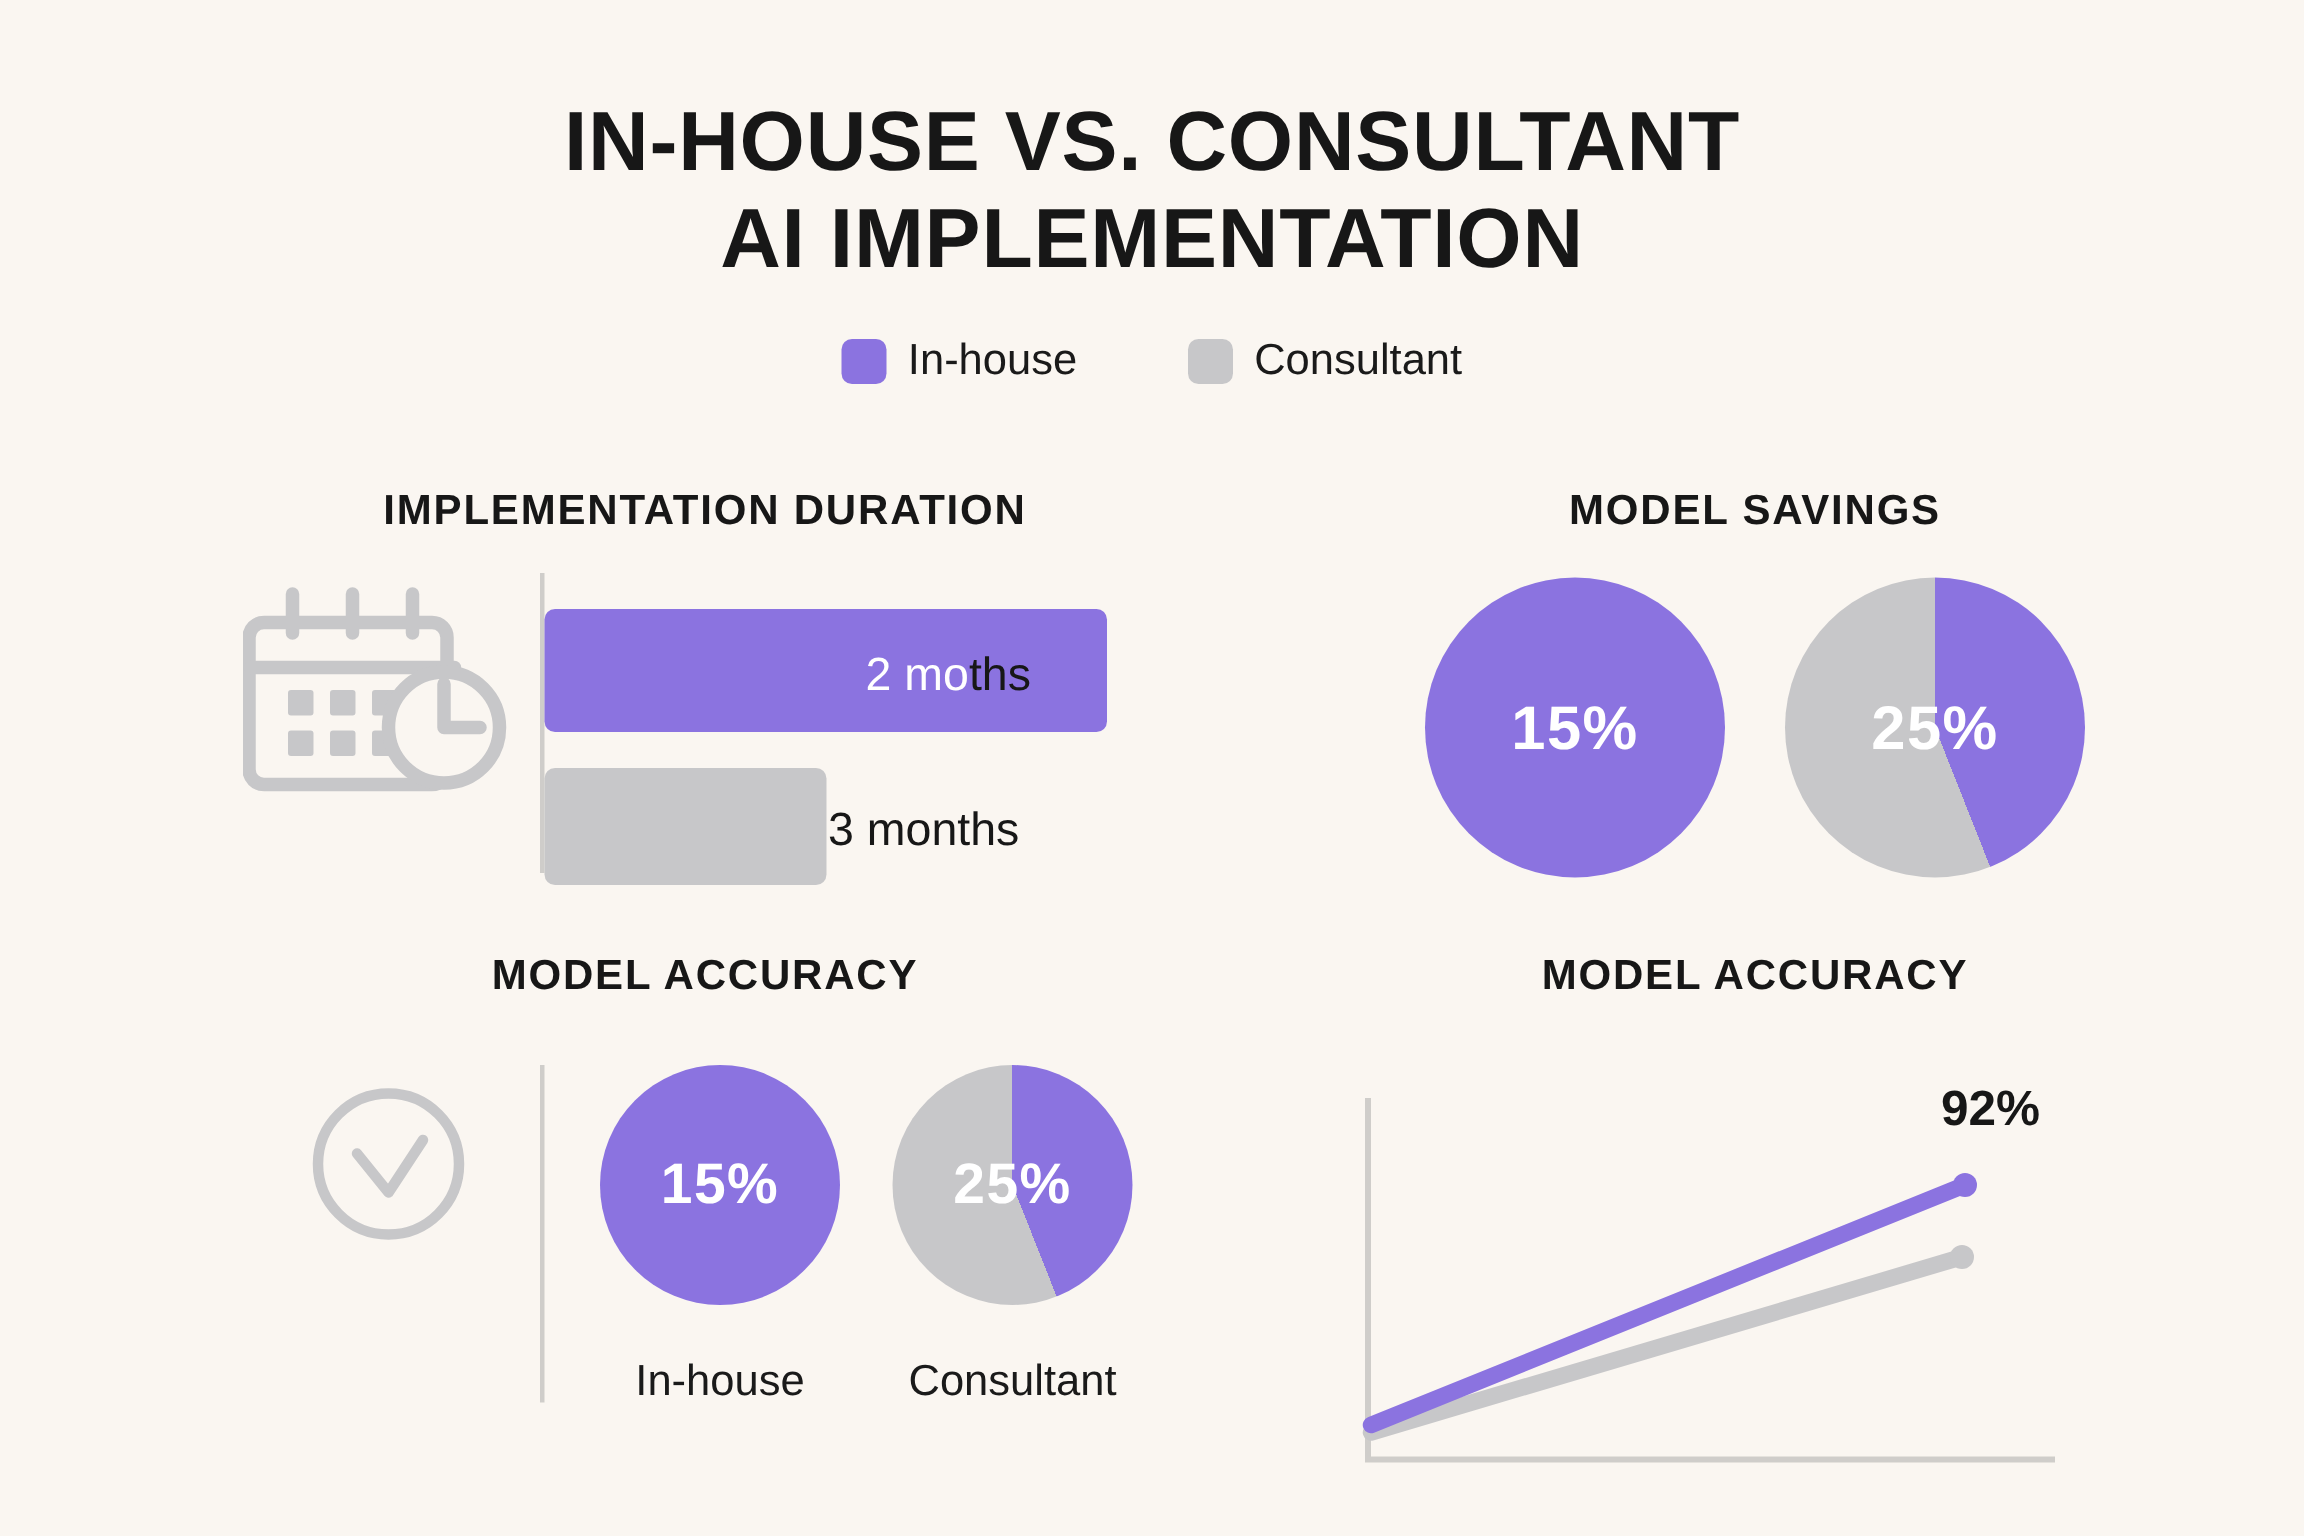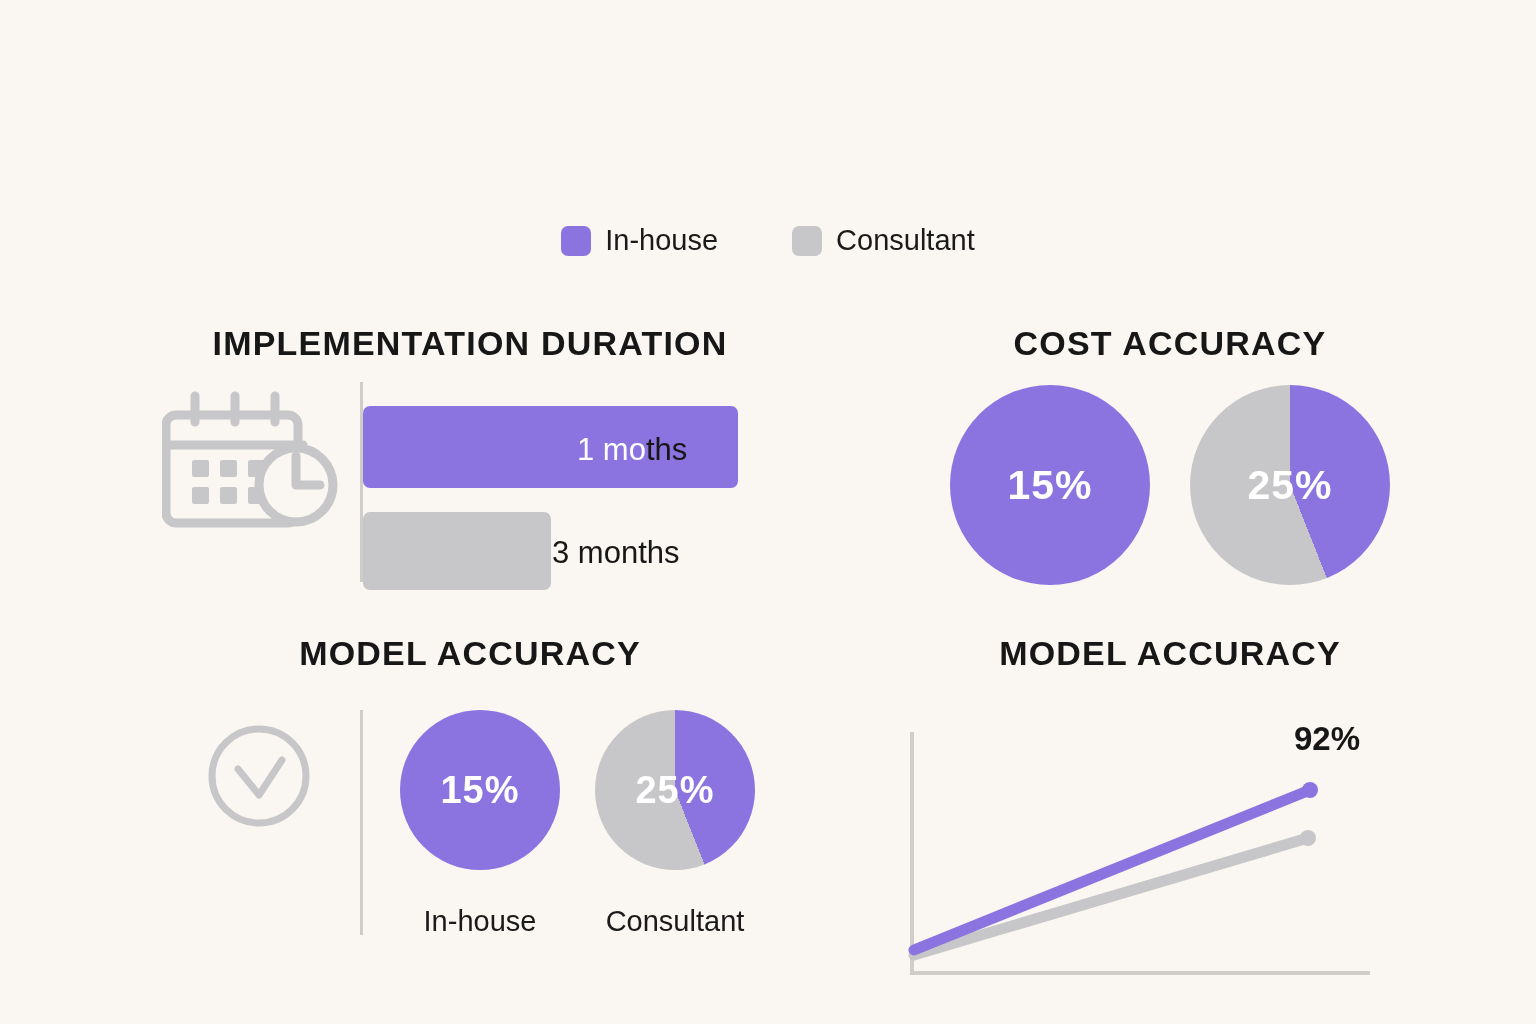--- a/index.html
+++ b/index.html
@@ -28,21 +28,21 @@
     position:absolute; left:0; right:0; top:224px;
     display:flex; justify-content:center; align-items:center; gap:74px;
   }
   .legend-item { display:flex; align-items:center; gap:14px; }
   .swatch { width:30px; height:30px; border-radius:7px; }
   .legend-label { font-size:29px; color:#1a1a1a; }
 
   
   .sec-title {
     position:absolute; text-align:center;
-    font-size:34px; font-weight:bold; letter-spacing:1.2px;
+    font-size:28px; font-weight:bold; letter-spacing:1.2px;
     color:#171717; white-space:nowrap;
   }
   #t-duration { left:150px; width:640px; top:324px; }
   #t-cost     { left:950px; width:440px; top:324px; }
   #t-acc-left { left:150px; width:640px; top:634px; }
   #t-acc-rt   { left:930px; width:480px; top:634px; }
 
   
   #bar-panel { position:absolute; left:150px; top:380px; width:660px; height:215px; }
   .axis-v {
@@ -92,34 +92,38 @@
   .line-val {
     position:absolute; right:30px; top:0px;
     font-size:33px; font-weight:bold; color:#171717;
   }
 </style>
 </head>
 <body style="background: rgb(250, 246, 241);">
 
 <div class="stage">
 
+  <h1 class="title">
+    <span>IN-HOUSE VS. CONSULTANT</span>
+    <span class="l2">AI IMPLEMENTATION</span>
+  </h1>
 
   <div class="legend">
     <div class="legend-item">
       <span class="swatch" id="sw0" style="background: rgb(139, 115, 224);"></span>
       <span class="legend-label">In-house</span>
     </div>
     <div class="legend-item">
       <span class="swatch" id="sw1" style="background: rgb(199, 199, 201);"></span>
       <span class="legend-label">Consultant</span>
     </div>
   </div>
 
   <div class="sec-title" id="t-duration">IMPLEMENTATION DURATION</div>
-  <div class="sec-title" id="t-cost">COST ACCURACY</div>
+  <div class="sec-title" id="t-cost">MODEL SAVINGS</div>
   <div class="sec-title" id="t-acc-left">MODEL ACCURACY</div>
   <div class="sec-title" id="t-acc-rt">MODEL ACCURACY</div>
 
   <div id="bar-panel">
 
     <svg id="cal-icon" width="185" height="140" viewBox="0 0 185 140">
       <g fill="none" stroke="#c7c7c9" stroke-width="9" stroke-linecap="round" stroke-linejoin="round">
         <path d="M14 27 h112 a10 10 0 0 1 10 10 v88 a10 10 0 0 1 -10 10 h-112 a10 10 0 0 1 -10 -10 v-88 a10 10 0 0 1 10 -10 z"></path>
         <path d="M5 57 h136"></path>
         <path d="M33 8 v26 M73 8 v26 M113 8 v26"></path>
@@ -134,21 +138,21 @@
       </g>
       <circle cx="134" cy="97" r="37" fill="#faf6f1" stroke="#c7c7c9" stroke-width="9"></circle>
       <path d="M134 68 v29 h24" fill="none" stroke="#c7c7c9" stroke-width="9" stroke-linecap="round" stroke-linejoin="round"></path>
     </svg>
 
     <div class="axis-v"></div>
 
     <div class="bar bar-inhouse" id="bar0" style="width: 375px; background: rgb(139, 115, 224);"></div>
     <div class="bar bar-consult" id="bar1" style="width: 187.5px; background: rgb(199, 199, 201);"></div>
 
-    <div class="bar-value" id="val-inhouse"><span class="inside">1 mo</span><span class="outside">ths</span></div>
+    <div class="bar-value" id="val-inhouse"><span class="inside">2 mo</span><span class="outside">ths</span></div>
 
     <div class="bar-value" id="val-consult">3 months</div>
   </div>
 
   <div id="cost-panel">
     <div class="pie" id="cost-pie-0" style="left: 20px; top: 0px; width: 200px; height: 200px; background: rgb(139, 115, 224);">
       <div class="pie-label">15%</div>
     </div>
     <div class="pie" id="cost-pie-1" style="left: 260px; top: 0px; width: 200px; height: 200px; background: conic-gradient(rgb(139, 115, 224) 0deg, rgb(139, 115, 224) 158.4deg, rgb(199, 199, 201) 158.4deg, rgb(199, 199, 201) 360deg);">
       <div class="pie-label">25%</div>

